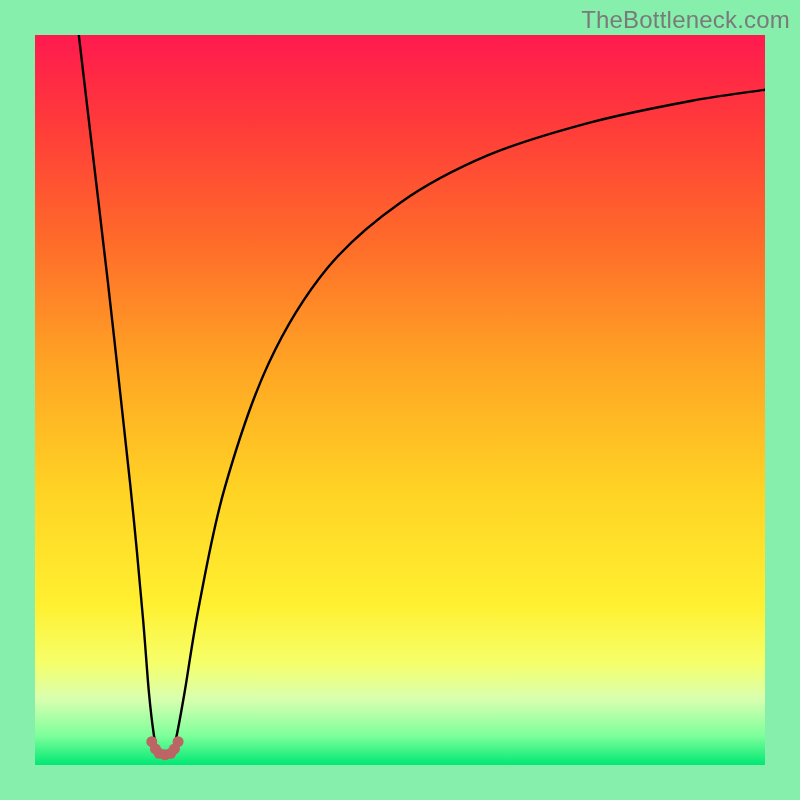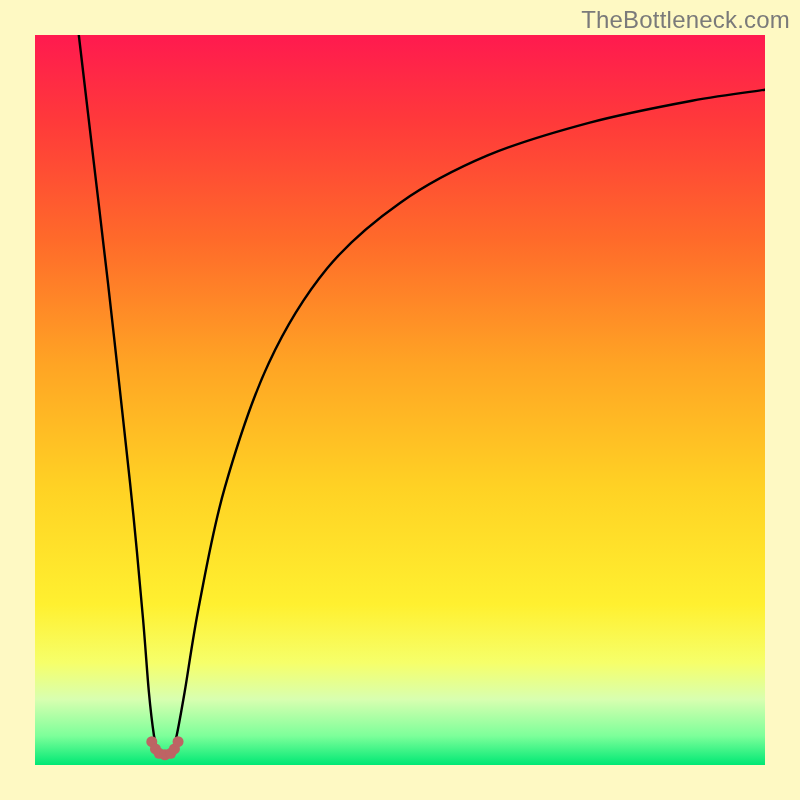--- a/index.html
+++ b/index.html
@@ -9,21 +9,21 @@
     height: 800px;
     background: #000;
     overflow: hidden;
   }
   .frame {
     position: absolute;
     left: 0;
     top: 0;
     width: 800px;
     height: 800px;
-    background: #fef9c3;
+    background: #86efac;
   }
   .plot {
     position: absolute;
     left: 35px;
     top: 35px;
     width: 730px;
     height: 730px;
     overflow: hidden;
   }
   .watermark {

